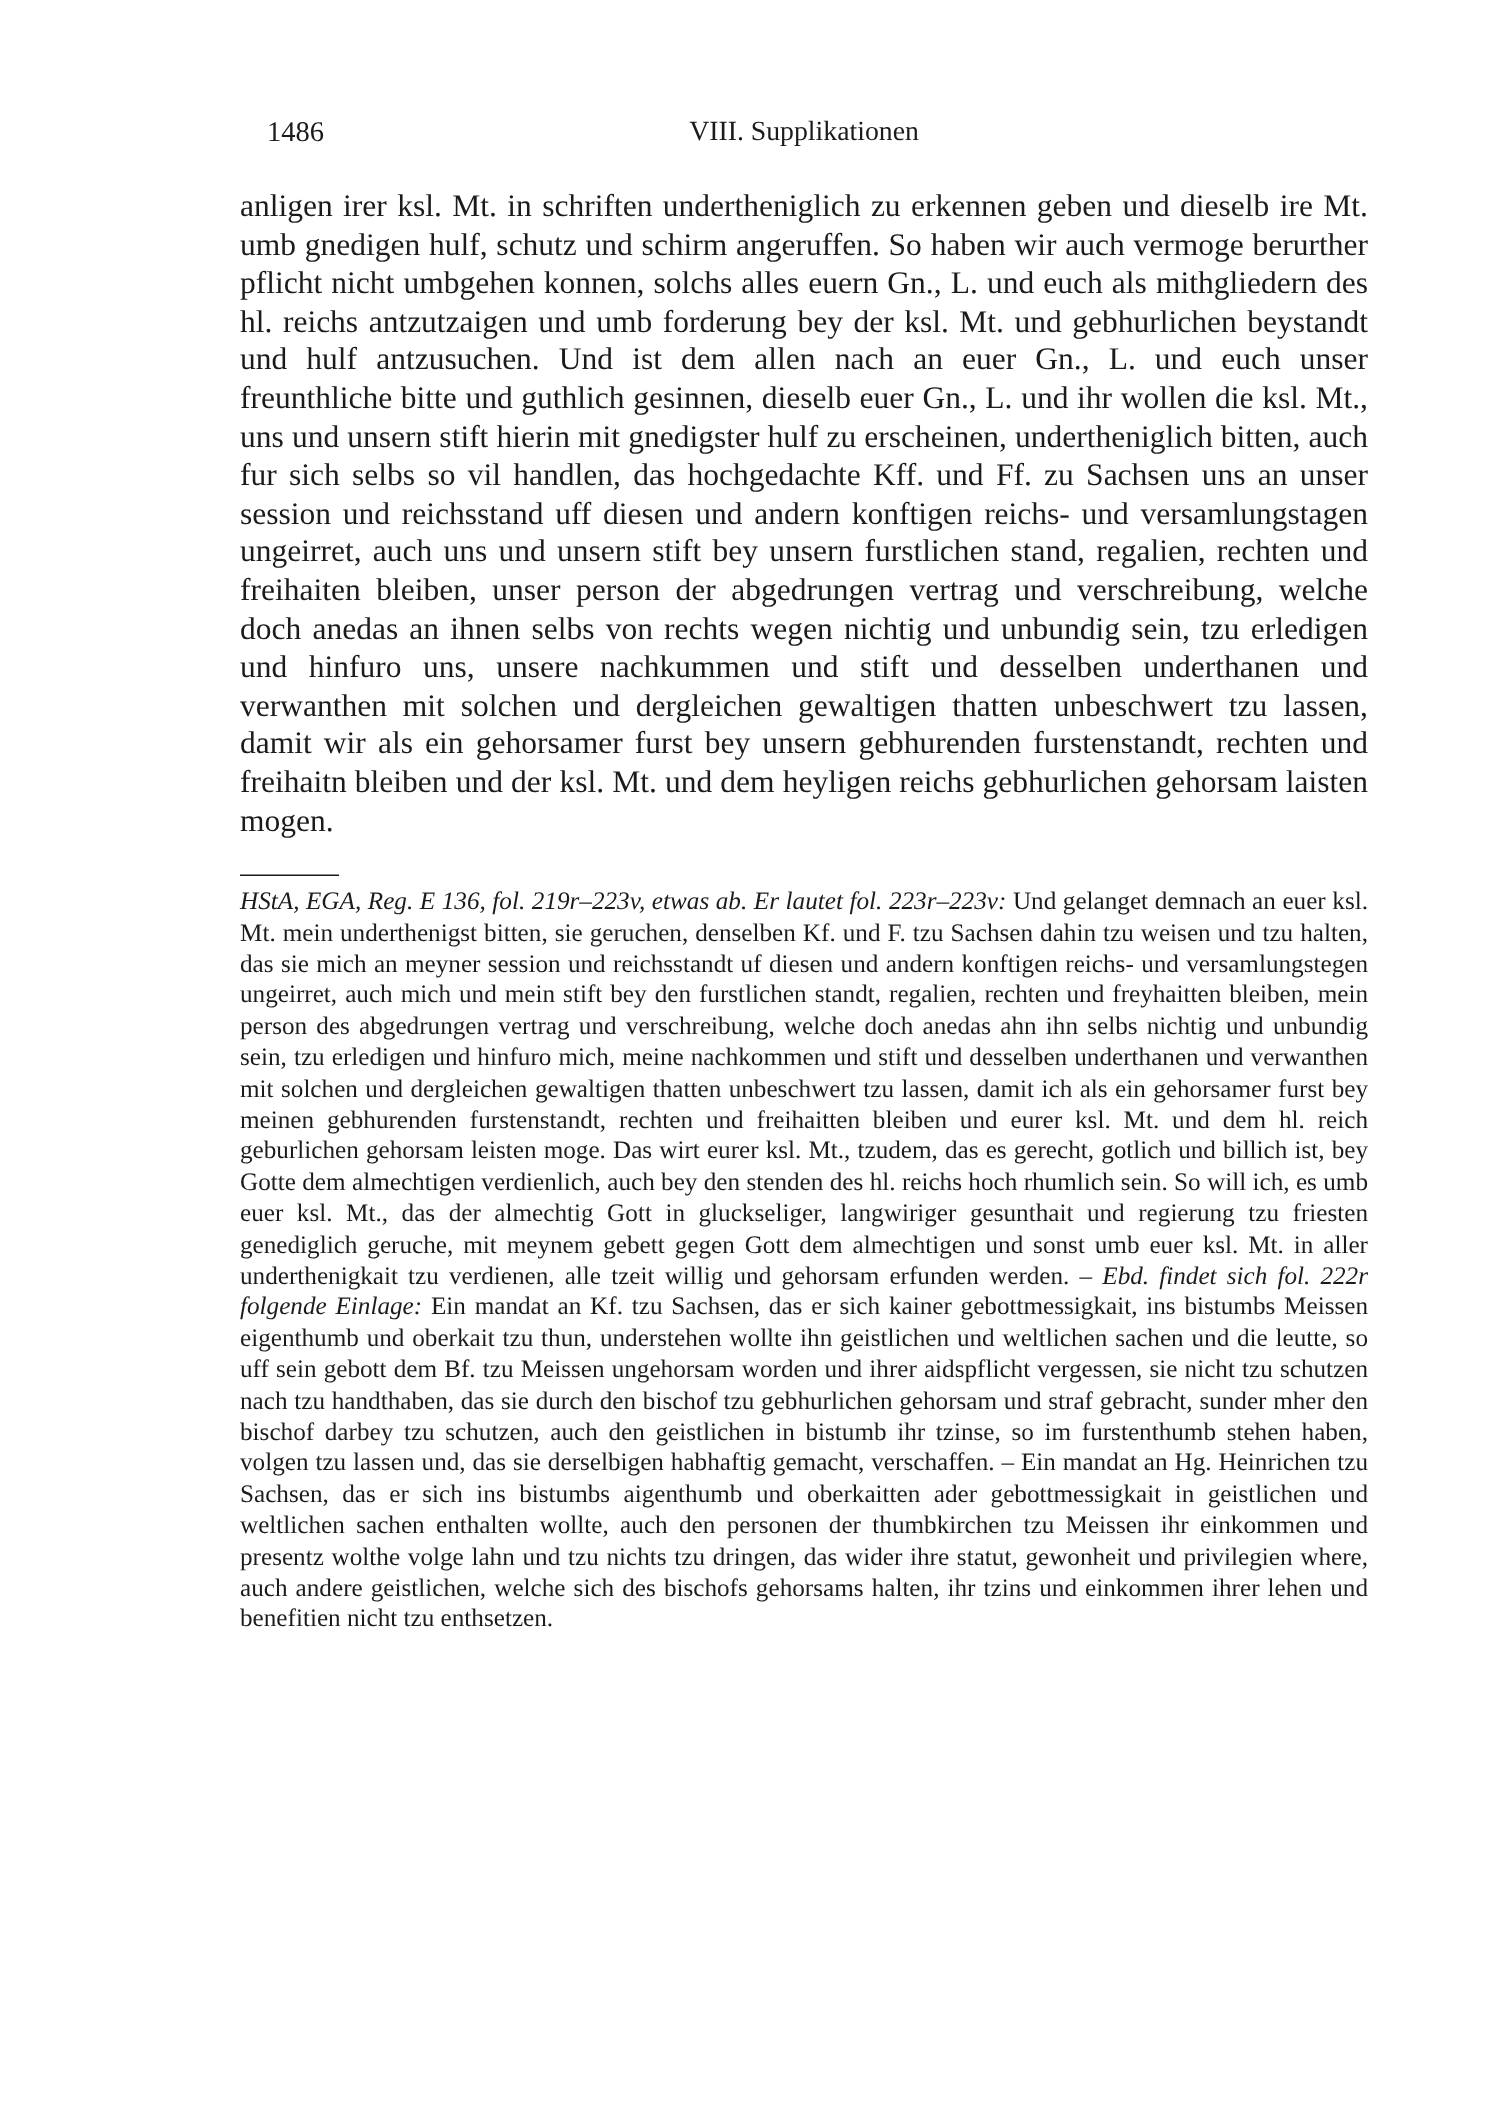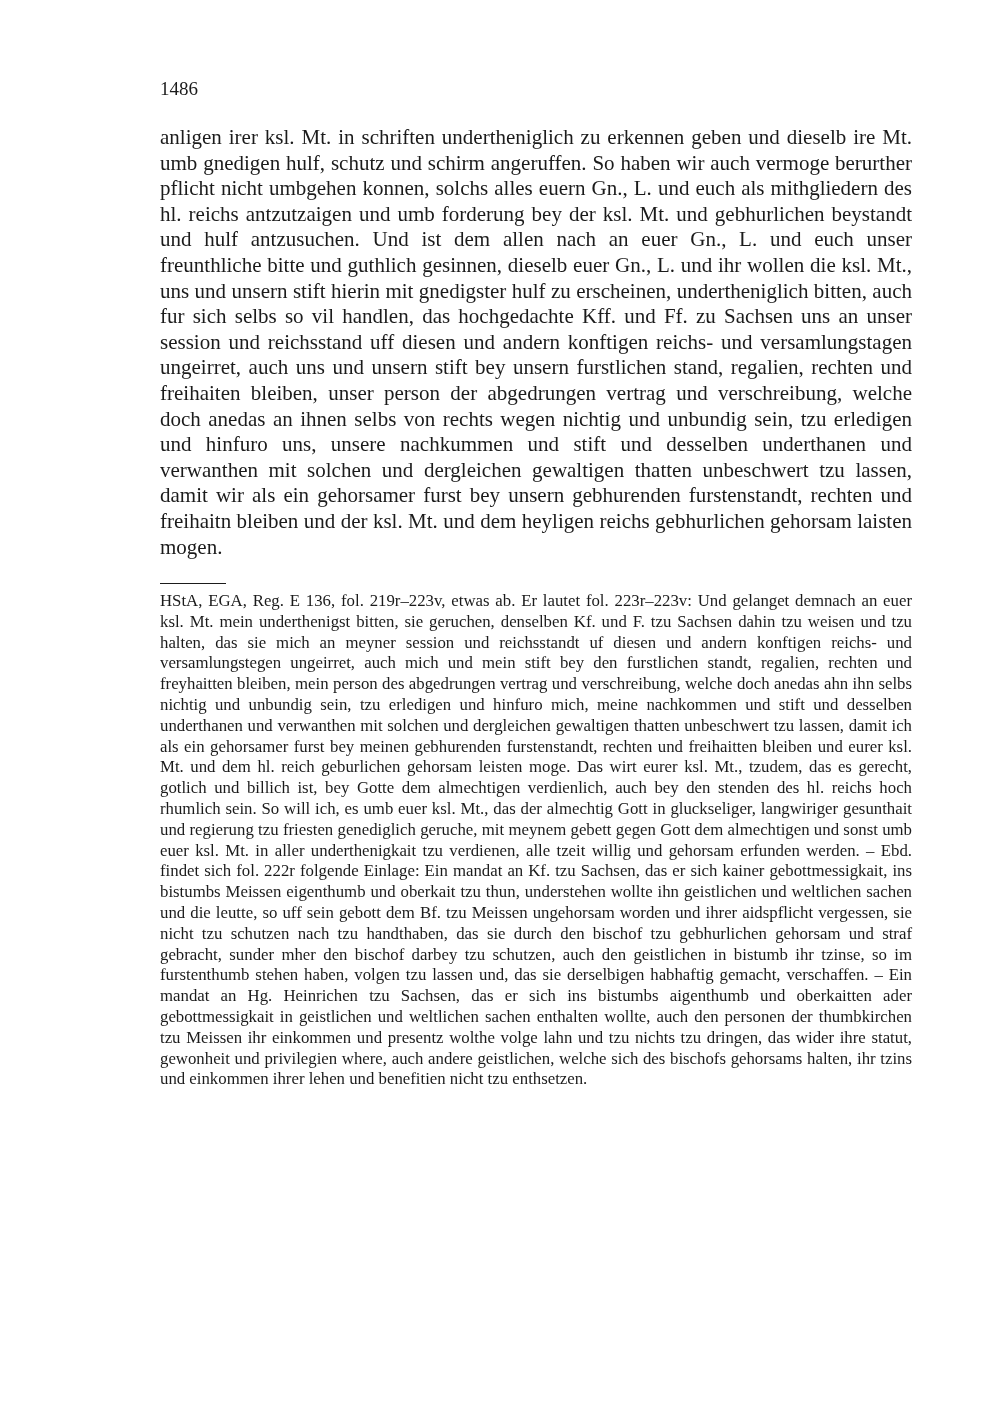--- a/index.html
+++ b/index.html
@@ -23,21 +23,21 @@
     width: 752px;
   }
   .page-header {
     position: relative;
     width: 752px;
     height: 26px;
     font-size: 19px;
   }
   .page-number {
     position: absolute;
-    left: 0;
+    left: 18px;
     top: 0;
   }
   .running-title {
     display: block;
     width: 100%;
     text-align: center;
     font-size: 18.5px;
   }
   .body-text {
     margin-top: 21px;
@@ -59,29 +59,31 @@
     margin-top: 7px;
   }
   .footnote p {
     margin: 0;
     font-size: 16.8px;
     line-height: 20.8px;
     text-align: justify;
     text-justify: inter-word;
   }
   .italic {
+    font-style: italic;
   }
 </style>
 </head>
 <body>
 
 <div class="page">
 
   <header class="page-header">
     <span class="page-number">1486</span>
+    <span class="running-title">VIII. Supplikationen</span>
   </header>
 
   <main class="body-text text-block">
     <p>anligen irer ksl. Mt. in schriften undertheniglich zu erkennen geben und dieselb ire Mt. umb gnedigen hulf, schutz und schirm angeruffen. So haben wir auch vermoge berurther pflicht nicht umbgehen konnen, solchs alles euern Gn., L. und euch als mithgliedern des hl. reichs antzutzaigen und umb forderung bey der ksl. Mt. und gebhurlichen beystandt und hulf antzusuchen. Und ist dem allen nach an euer Gn., L. und euch unser freunthliche bitte und guthlich gesinnen, dieselb euer Gn., L. und ihr wollen die ksl. Mt., uns und unsern stift hierin mit gnedigster hulf zu erscheinen, undertheniglich bitten, auch fur sich selbs so vil handlen, das hochgedachte Kff. und Ff. zu Sachsen uns an unser session und reichsstand uff diesen und andern konftigen reichs- und versamlungstagen ungeirret, auch uns und unsern stift bey unsern furstlichen stand, regalien, rechten und freihaiten bleiben, unser person der abgedrungen vertrag und verschreibung, welche doch anedas an ihnen selbs von rechts wegen nichtig und unbundig sein, tzu erledigen und hinfuro uns, unsere nachkummen und stift und desselben underthanen und verwanthen mit solchen und dergleichen gewaltigen thatten unbeschwert tzu lassen, damit wir als ein gehorsamer furst bey unsern gebhurenden furstenstandt, rechten und freihaitn bleiben und der ksl. Mt. und dem heyligen reichs gebhurlichen gehorsam laisten mogen.</p>
   </main>
 
   <div class="footnote-rule"></div>
 
   <section class="footnote text-block">
     <p><span class="italic">HStA, EGA, Reg. E 136, fol. 219r–223v, etwas ab. Er lautet fol. 223r–223v:</span><span> Und gelanget demnach an euer ksl. Mt. mein underthenigst bitten, sie geruchen, denselben Kf. und F. tzu Sachsen dahin tzu weisen und tzu halten, das sie mich an meyner session und reichsstandt uf diesen und andern konftigen reichs- und versamlungstegen ungeirret, auch mich und mein stift bey den furstlichen standt, regalien, rechten und freyhaitten bleiben, mein person des abgedrungen vertrag und verschreibung, welche doch anedas ahn ihn selbs nichtig und unbundig sein, tzu erledigen und hinfuro mich, meine nachkommen und stift und desselben underthanen und verwanthen mit solchen und dergleichen gewaltigen thatten unbeschwert tzu lassen, damit ich als ein gehorsamer furst bey meinen gebhurenden furstenstandt, rechten und freihaitten bleiben und eurer ksl. Mt. und dem hl. reich geburlichen gehorsam leisten moge. Das wirt eurer ksl. Mt., tzudem, das es gerecht, gotlich und billich ist, bey Gotte dem almechtigen verdienlich, auch bey den stenden des hl. reichs hoch rhumlich sein. So will ich, es umb euer ksl. Mt., das der almechtig Gott in gluckseliger, langwiriger gesunthait und regierung tzu friesten genediglich geruche, mit meynem gebett gegen Gott dem almechtigen und sonst umb euer ksl. Mt. in aller underthenigkait tzu verdienen, alle tzeit willig und gehorsam erfunden werden. – </span><span class="italic">Ebd. findet sich fol. 222r folgende Einlage:</span><span> Ein mandat an Kf. tzu Sachsen, das er sich kainer gebottmessigkait, ins bistumbs Meissen eigenthumb und oberkait tzu thun, understehen wollte ihn geistlichen und weltlichen sachen und die leutte, so uff sein gebott dem Bf. tzu Meissen ungehorsam worden und ihrer aidspflicht vergessen, sie nicht tzu schutzen nach tzu handthaben, das sie durch den bischof tzu gebhurlichen gehorsam und straf gebracht, sunder mher den bischof darbey tzu schutzen, auch den geistlichen in bistumb ihr tzinse, so im furstenthumb stehen haben, volgen tzu lassen und, das sie derselbigen habhaftig gemacht, verschaffen. – Ein mandat an Hg. Heinrichen tzu Sachsen, das er sich ins bistumbs aigenthumb und oberkaitten ader gebottmessigkait in geistlichen und weltlichen sachen enthalten wollte, auch den personen der thumbkirchen tzu Meissen ihr einkommen und presentz wolthe volge lahn und tzu nichts tzu dringen, das wider ihre statut, gewonheit und privilegien where, auch andere geistlichen, welche sich des bischofs gehorsams halten, ihr tzins und einkommen ihrer lehen und benefitien nicht tzu enthsetzen.</span></p>

